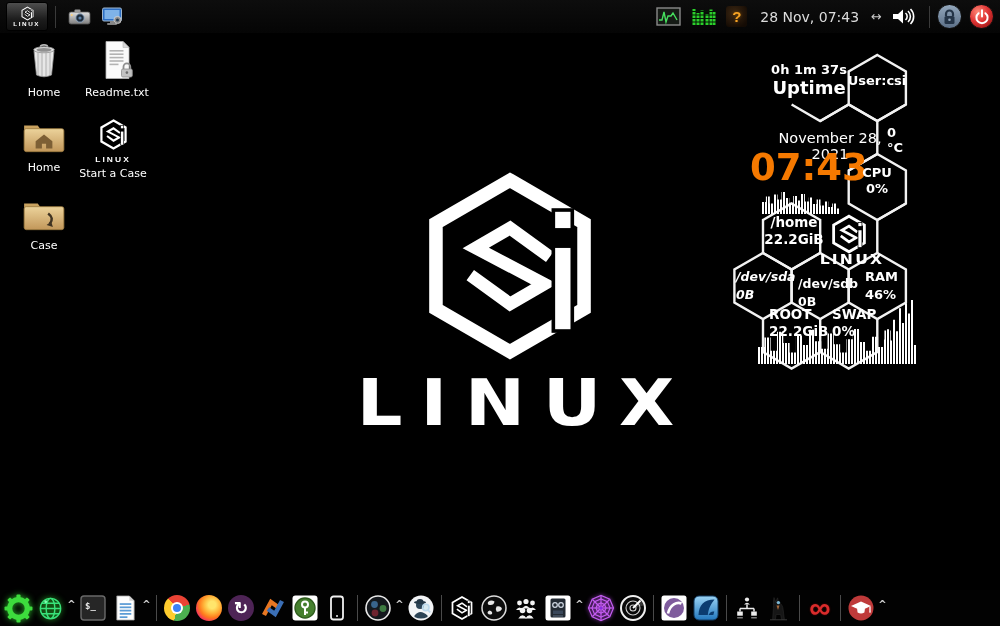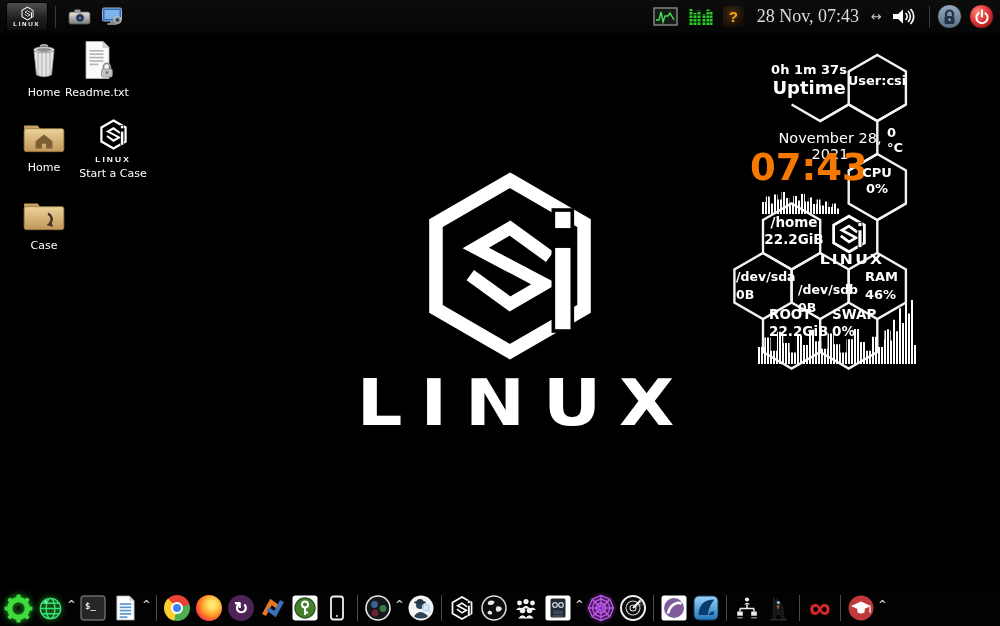--- a/index.html
+++ b/index.html
@@ -9,34 +9,34 @@
   
   .topbar{position:absolute;top:0;left:0;right:0;height:33px;background:linear-gradient(#0d0d0d,#050505);
           display:flex;align-items:center;padding:0 6px;z-index:50;}
   .tb-logo-btn{width:42px;height:29px;border-radius:3px;border:1px solid #000;
                background:linear-gradient(#4e4e4e,#1d1d1d 60%,#101010);
                display:flex;flex-direction:column;align-items:center;justify-content:center;cursor:pointer;padding:0;}
   .tb-logo-btn .wm{font-size:6px;letter-spacing:1.5px;color:#fff;font-weight:bold;margin-top:0px;transform:scaleX(1.05);}
   .tsep{width:1px;height:22px;background:#3a3a3a;margin:0 7px;}
   .tb-ic{background:none;border:none;padding:0;margin:0 5px;display:flex;align-items:center;justify-content:center;cursor:pointer;}
   .tb-spacer{flex:1;}
-  .tb-clock{font-size:18px;color:#dcdcdc;margin:12px 8px;white-space:nowrap;font-family:Liberation Serif, serif;}
+  .tb-clock{font-size:14px;color:#dcdcdc;margin:12px 8px;white-space:nowrap;}
   .tb-resize{font-size:13px;color:#c9c9c9;margin:0 4px;}
   .q-ic{width:21px;height:21px;border-radius:3px;background:radial-gradient(circle at 40% 35%,#3d2813,#140b04 80%);
         color:#f7a325;font-weight:bold;font-size:15px;display:flex;align-items:center;justify-content:center;
         text-shadow:0 0 3px #7a4b00;}
   .round-btn{width:25px;height:25px;border-radius:50%;border:1px solid #111;display:flex;align-items:center;justify-content:center;padding:0;cursor:pointer;}
   .lock-btn{background:linear-gradient(#93a7bc,#5c7088);margin-right:7px;}
   .power-btn{background:radial-gradient(circle at 35% 30%,#ff8a78,#e03535 45%,#8e0f0f 95%);}
 
   
   .dicon{position:absolute;width:74px;text-align:center;cursor:pointer;background:none;border:none;padding:0;color:#fff;}
   .dlabel{color:#fff;font-size:11px;margin-top:3px;text-shadow:1px 1px 2px #000;font-family:"DejaVu Sans",sans-serif;}
   .di-trash{left:7px;top:40px;}
-  .di-readme{left:60px;top:40px;}
+  .di-readme{left:80px;top:40px;}
   .di-home{left:7px;top:118px;}
   .di-case{left:76px;top:118px;}
   .di-cases{left:7px;top:196px;}
   .sc-wm{font-size:8px;font-weight:bold;letter-spacing:2px;color:#fff;margin-top:1px;transform:scaleX(1.05);}
 
   
   .center-logo{position:absolute;left:360px;top:172px;width:300px;text-align:center;}
   .center-wm{font-size:64px;font-weight:bold;letter-spacing:16px;margin-left:14px;color:#fff;
              transform:scaleX(1.12);transform-origin:center;margin-top:2px;}
 
@@ -45,22 +45,22 @@
   .ck{position:absolute;z-index:2;color:#fff;font-family:"DejaVu Sans",sans-serif;}
   .ck-uptime{left:749px;top:62px;width:120px;text-align:center;font-weight:bold;}
   .ck-uptime .v{font-size:13px;}
   .ck-uptime .l{font-size:18px;}
   .ck-user{left:827px;top:73px;width:100px;text-align:center;font-size:13px;font-weight:bold;}
   .ck-date{left:760px;top:130px;width:140px;text-align:center;font-size:14.5px;}
   .ck-temp{left:887px;top:125px;width:30px;font-size:13px;font-weight:bold;line-height:15px;}
   .ck-time{left:750px;top:146px;width:104px;text-align:center;font-size:37px;font-weight:bold;color:#f57900;letter-spacing:0px;}
   .ck-cpu{left:827px;top:165px;width:100px;text-align:center;font-size:13px;font-weight:bold;line-height:16px;}
   .ck-home{left:742px;top:214px;width:104px;text-align:center;font-size:13.5px;font-weight:bold;line-height:17px;}
-  .ck-sda{left:736px;top:268px;width:62px;font-size:12.5px;font-weight:bold;line-height:18px;}
-  .ck-sdb{left:798px;top:281px;width:62px;font-size:12.5px;font-weight:bold;line-height:18px;}
+  .ck-sda{left:736px;top:268px;width:62px;font-size:12.5px;font-weight:bold;line-height:18px;font-style:italic;}
+  .ck-sdb{left:798px;top:275px;width:62px;font-size:12.5px;font-weight:bold;line-height:18px;}
   .ck-ram{left:865px;top:268px;width:62px;font-size:13px;font-weight:bold;line-height:18px;}
   .ck-root{left:769px;top:306px;width:72px;font-size:13.5px;font-weight:bold;line-height:17px;}
   .ck-swap{left:832px;top:306px;width:62px;font-size:13.5px;font-weight:bold;line-height:17px;}
   .ck-logo{left:828px;top:213px;z-index:2;}
   .ck-linux{left:807px;top:251px;width:90px;text-align:center;font-size:14.5px;font-weight:bold;letter-spacing:2px;transform:scaleX(1.08);}
   .graph{position:absolute;z-index:2;background-image:repeating-linear-gradient(90deg,#fff 0 2px,transparent 2px 3px);}
   .g-cpu{left:762px;top:189px;width:78px;height:25px;
     clip-path:polygon(0% 100%,0% 52%,5% 52%,5% 30%,10% 30%,10% 58%,15% 58%,15% 22%,20% 22%,20% 42%,25% 42%,25% 12%,30% 12%,30% 36%,35% 36%,35% 55%,40% 55%,40% 28%,45% 28%,45% 46%,50% 46%,50% 20%,55% 20%,55% 50%,60% 50%,60% 34%,65% 34%,65% 60%,70% 60%,70% 42%,75% 42%,75% 66%,80% 66%,80% 50%,85% 50%,85% 72%,90% 72%,90% 58%,95% 58%,95% 78%,100% 78%,100% 100%);}
   .g-sky{left:758px;top:326px;width:158px;height:38px;
     clip-path:polygon(0% 100%,0% 55%,4% 55%,4% 30%,8% 30%,8% 65%,12% 65%,12% 15%,16% 15%,16% 45%,20% 45%,20% 70%,24% 70%,24% 25%,28% 25%,28% 50%,32% 50%,32% 10%,36% 10%,36% 40%,40% 40%,40% 60%,44% 60%,44% 20%,48% 20%,48% 48%,52% 48%,52% 70%,56% 70%,56% 35%,60% 35%,60% 8%,64% 8%,64% 42%,68% 42%,68% 65%,72% 65%,72% 28%,76% 28%,76% 55%,80% 55%,80% 12%,84% 12%,84% 38%,88% 38%,88% 62%,92% 62%,92% 30%,96% 30%,96% 50%,100% 50%,100% 100%);}

